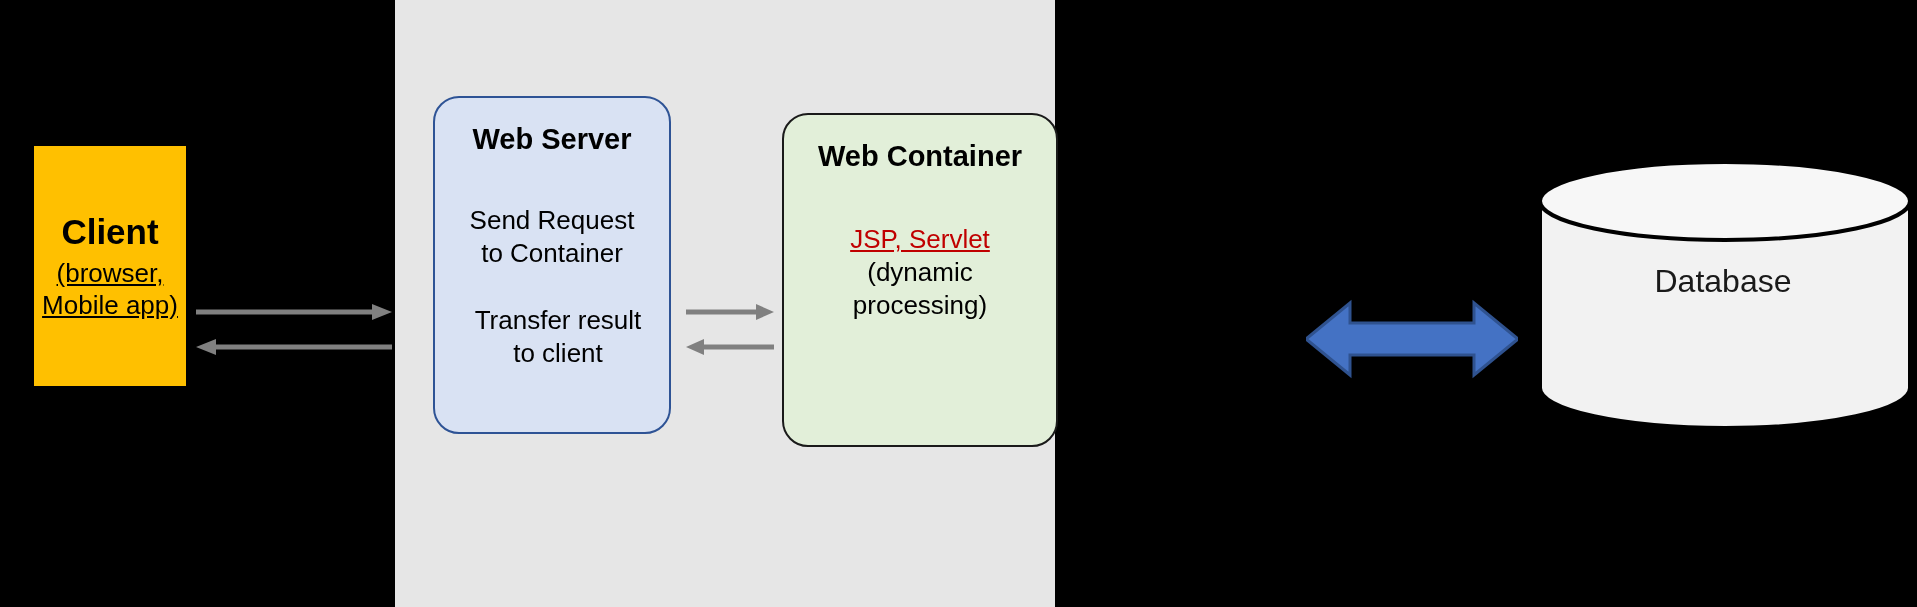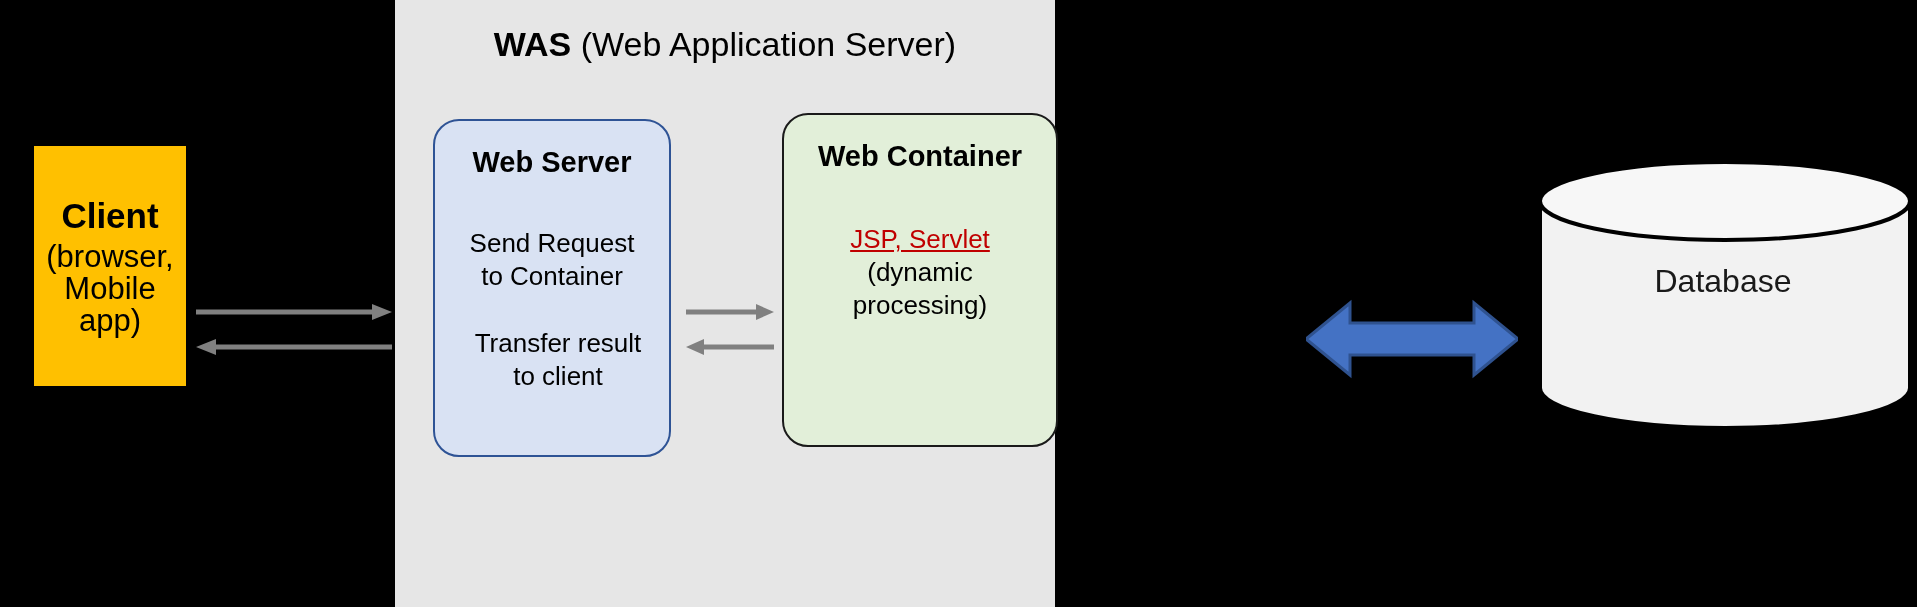--- a/index.html
+++ b/index.html
@@ -58,40 +58,41 @@
     justify-content: center;
   }
   #client-title {
     font-size: 35px;
     font-weight: bold;
     color: #000000;
     line-height: 42px;
     margin-bottom: 4px;
   }
   #client-sub {
-    font-size: 31px;
+    font-size: 26px;
     font-weight: normal;
     color: #000000;
     line-height: 32px;
     text-align: center;
     white-space: pre-line;
+    text-decoration: underline;
   }
 
   
   .inner-box {
     position: absolute;
     box-sizing: border-box;
     border-radius: 26px;
     display: flex;
     flex-direction: column;
     align-items: center;
   }
   #web-server-box {
     left: 433px;
-    top: 119px;
+    top: 96px;
     width: 238px;
     height: 338px;
     background: #D9E2F3;
     border: 2px solid #2E5395;
   }
   #web-container-box {
     left: 782px;
     top: 113px;
     width: 276px;
     height: 334px;
@@ -160,23 +161,20 @@
     line-height: 38px;
   }
 </style>
 </head>
 <body>
 
 <div id="canvas">
 
   <div id="was-panel"></div>
 
-  <div id="was-title">
-    <span class="abbr">WAS</span><span class="expand"> (Web Application Server)</span>
-  </div>
 
   <div id="client-box">
     <div id="client-title">Client</div>
     <div id="client-sub">(browser,
 Mobile app)</div>
   </div>
 
   <div class="gray-arrow" style="left:196px; top:303px; width:196px;">
     <svg width="196" height="18" viewBox="0 0 196 18">
       <line x1="0" y1="9" x2="176" y2="9" stroke="#808080" stroke-width="5"></line>

